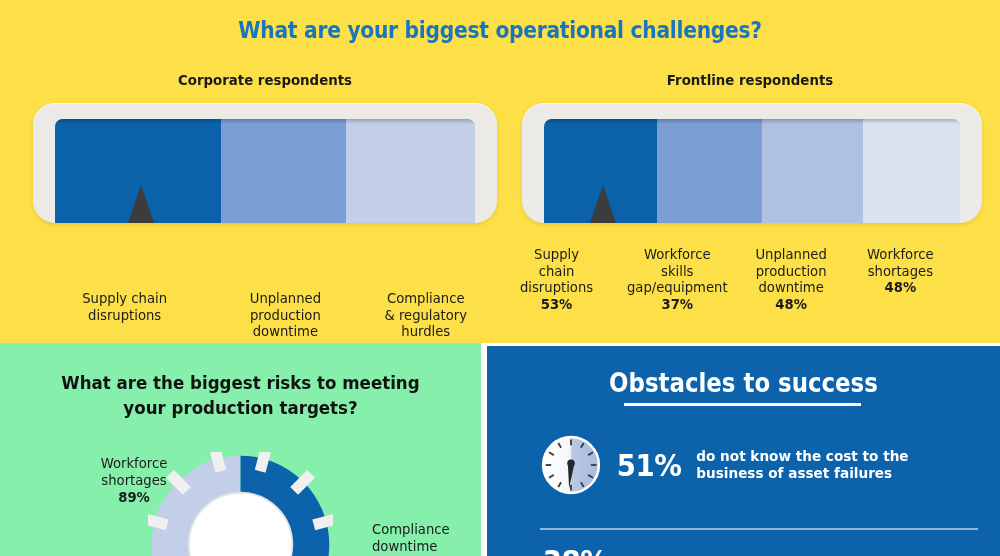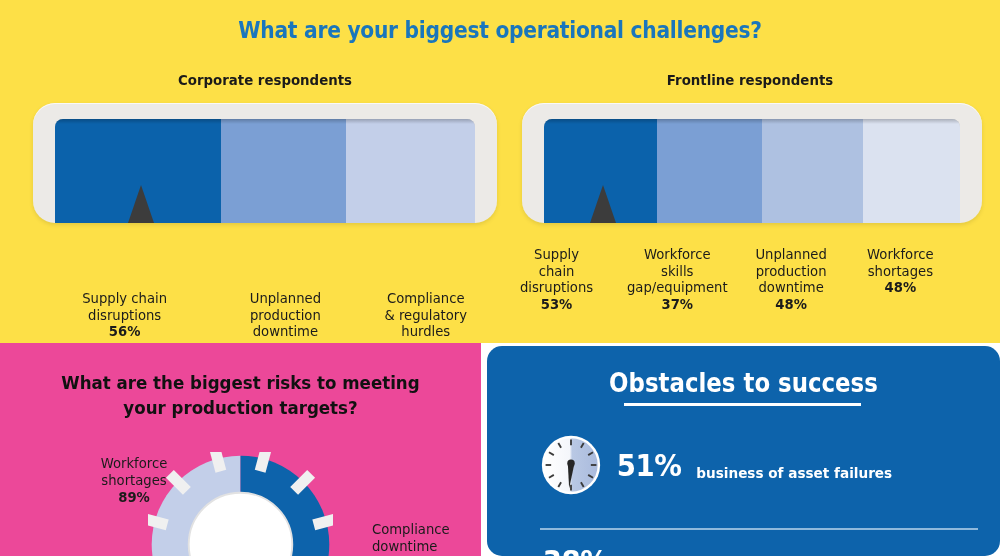--- a/index.html
+++ b/index.html
@@ -84,21 +84,21 @@
     font-size: 13.2px;
     line-height: 16.5px;
     color: #1b1b1b;
     padding: 0 2px;
   }
   .label-cell .pct { font-weight: bold; display: block; }
 
   
   .gray-panel {
     position: absolute; left: 0; top: 343px; width: 481px; height: 213px;
-    background: #ec4899;
+    background: #86efac;
   }
   .gray-title {
     position: absolute; left: 20px; top: 27px; width: 441px;
     text-align: center;
     font-family: "DejaVu Sans", sans-serif;
     font-weight: bold;
     font-size: 18.5px;
     line-height: 25px;
     color: #111111;
     transform: scaleX(0.90);
@@ -115,21 +115,20 @@
     text-align: center;
   }
   .gear-label .pct { font-weight: bold; display: block; }
   #gear-label-left  { left: 78px;  top: 455px; width: 112px; }
   #gear-label-right { left: 372px; top: 521px; width: 106px; text-align: left; }
 
   
   .blue-panel {
     position: absolute; left: 487px; top: 346px; width: 513px; height: 210px;
     background: #0d63ab;
-    border-radius: 15px;
   }
   .blue-title {
     position: absolute; left: 0; top: 22px; width: 513px;
     text-align: center;
     font-family: "DejaVu Sans", sans-serif;
     font-weight: bold;
     font-size: 26px;
     color: #ffffff;
     transform: scaleX(0.88);
     white-space: nowrap;
@@ -205,21 +204,21 @@
       <div class="bar-track" id="front-track">
           <div class="seg" style="width: 27.2%; background: rgb(11, 98, 171);"></div>
           <div class="seg" style="width: 25.3%; background: rgb(123, 159, 212);"></div>
           <div class="seg" style="width: 24.2%; background: rgb(174, 193, 225);"></div>
           <div class="seg" style="width: 23.3%; background: rgb(219, 226, 240);"></div>
         </div>
       <div class="pointer" id="front-pointer" style="left: 67.839px;"></div>
     </div>
 
     <div class="labels" id="corp-labels">
-        <div class="label-cell" style="width: 39.5%;"><span>Supply chain</span><br><span>disruptions</span><br><span class="pct">56%</span></div>
+        <div class="label-cell" style="width: 39.5%;"><span>Supply chain</span><br><span>disruptions</span><br></div>
         <div class="label-cell" style="width: 29.8%;"><span>Unplanned</span><br><span>production</span><br><span>downtime</span><br><span class="pct">40%</span></div>
         <div class="label-cell" style="width: 30.7%;"><span>Compliance</span><br><span>&amp; regulatory</span><br><span>hurdles</span><br><span class="pct">38%</span></div>
       </div>
     <div class="labels" id="front-labels">
         <div class="label-cell" style="width: 27.2%;"><span>Supply</span><br><span>chain</span><br><span>disruptions</span><br><span class="pct">53%</span></div>
         <div class="label-cell" style="width: 25.3%;"><span>Workforce</span><br><span>skills</span><br><span>gap/equipment</span><br><span class="pct">37%</span></div>
         <div class="label-cell" style="width: 24.2%;"><span>Unplanned</span><br><span>production</span><br><span>downtime</span><br><span class="pct">48%</span></div>
         <div class="label-cell" style="width: 23.3%;"><span>Workforce</span><br><span>shortages</span><br><span class="pct">48%</span></div>
       </div>
   </div>
@@ -313,21 +312,21 @@
             <line x1="9" y1="50" x2="18" y2="50"></line>
             <line x1="14.5" y1="29.5" x2="22.3" y2="34"></line>
             <line x1="29.5" y1="14.5" x2="34" y2="22.3"></line>
           </g>
           <path d="M50 42 L55 50 L47 88 L45 50 Z" fill="#262626"></path>
           <circle cx="50" cy="47" r="6" fill="#262626"></circle>
         </svg>
       </div>
       <div class="stat-num">51%</div>
       <div class="stat-text">
-        <br>
+        <span>do not know the cost to the</span><br>
         <span>business of asset failures</span>
       </div>
     </div>
 
     <div class="blue-divider"></div>
 
     <div class="stat-row-cut">38%</div>
   </div>
 
 </div>

